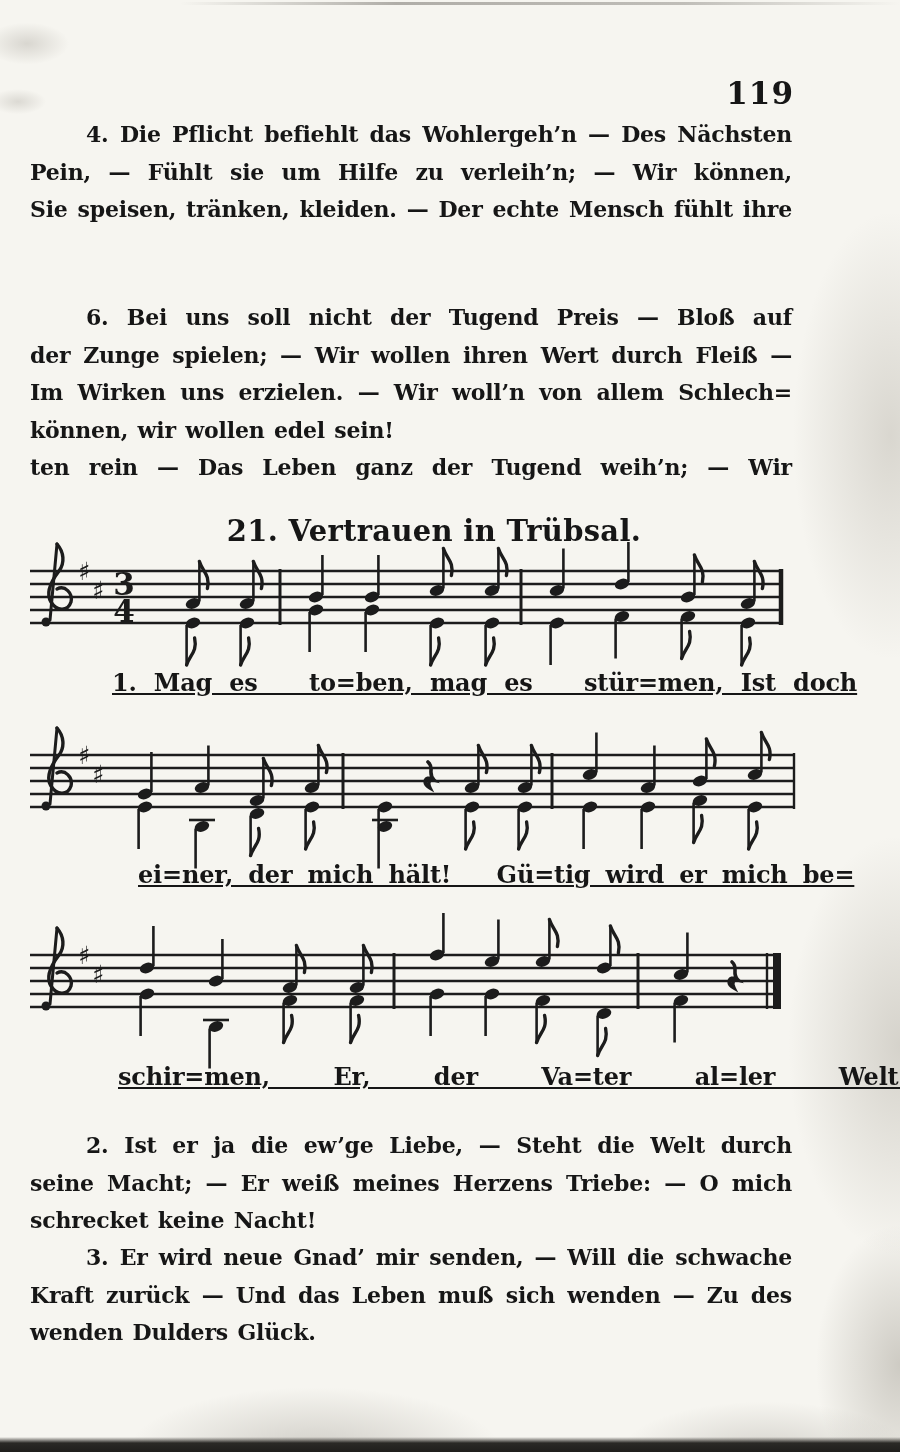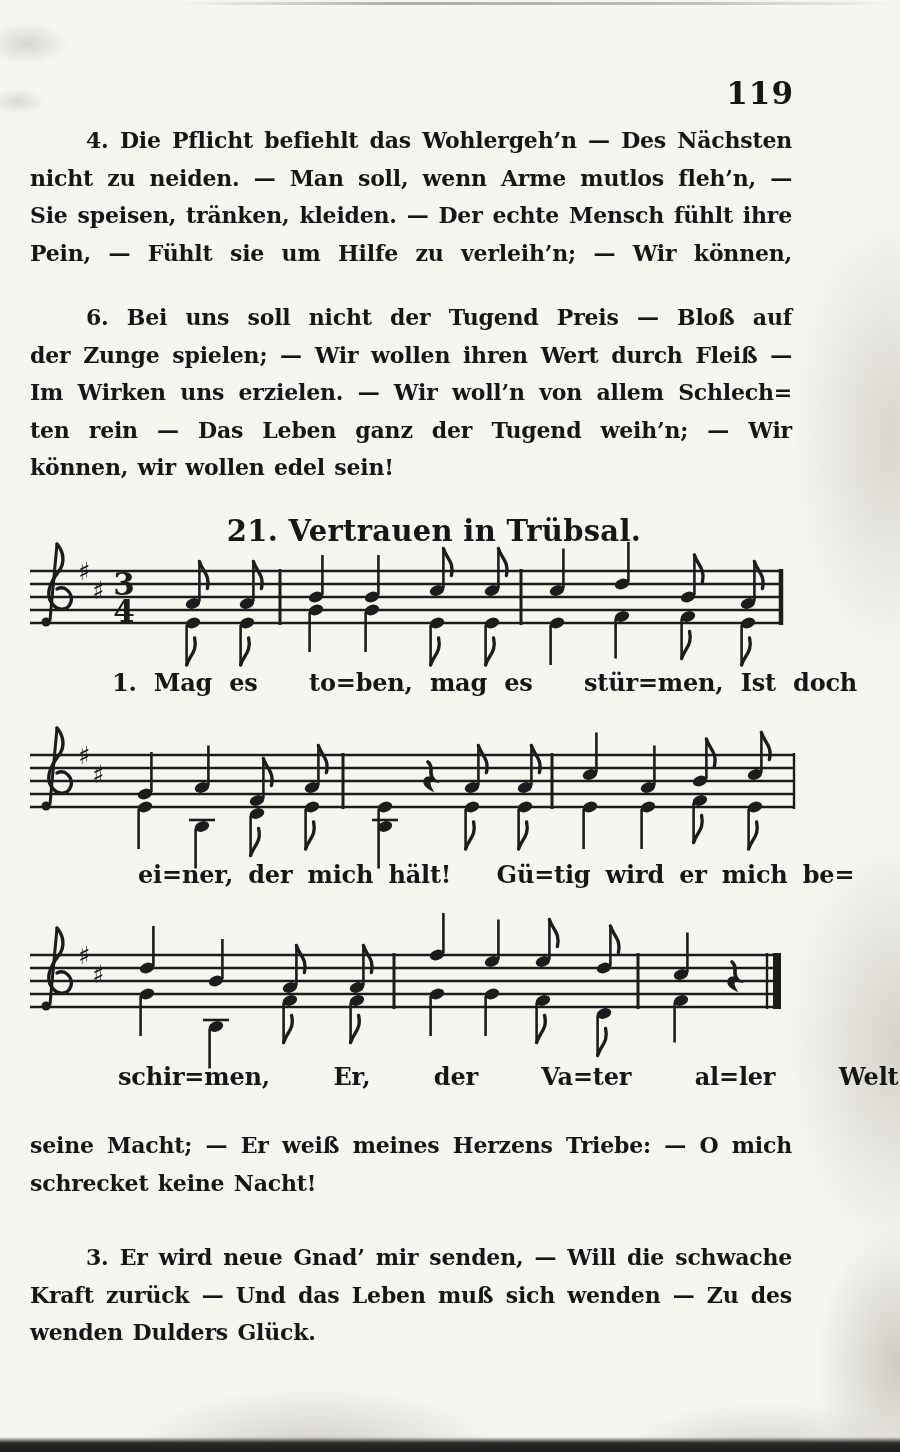--- a/index.html
+++ b/index.html
@@ -21,35 +21,35 @@
     font:700 31px/1 "DejaVu Serif", serif;letter-spacing:1px;
   }
   .para{
     position:absolute;left:30px;width:762px;
     font:700 22px/37.5px "DejaVu Serif", serif;
     letter-spacing:-0.2px;word-spacing:2px;
   }
   .para .line{white-space:nowrap;text-align:justify;text-align-last:justify;}
   .para .line.first{padding-left:56px;}
   .para .line.last{text-align-last:left;}
-  .p4{top:122px;}
+  .p4{top:116px;}
   .p5{top:299px;}
   .p2{top:1127px;}
   .p3{top:1239px;}
   .heading{
     position:absolute;top:496px;left:0;width:832px;margin:18px;
     text-align:center;font:700 29px/1.2 "DejaVu Serif", serif;letter-spacing:.3px;
   }
   .stave{position:absolute;left:0;width:900px;height:170px;}
   .s0{top:527px;}
   .s1{top:711px;}
   .s2{top:911px;}
   .lyric{
     position:absolute;white-space:pre;
-    font:700 24px/1.3 "DejaVu Serif", serif;letter-spacing:-0.2px;
+    font:700 24px/1.3 "DejaVu Serif", serif;letter-spacing:-0.2px;text-decoration:underline;
   }
   .lyr0{top:667px;left:112px;word-spacing:9px;}
   .lyr1{top:859px;left:138px;word-spacing:7px;}
   .lyr2{top:1061px;left:118px;word-spacing:13px;}
   .scan-edge{
     position:absolute;left:0;right:0;bottom:0;height:15px;
     background:linear-gradient(to top,#1f1e1c 0,#2a2926 9px,rgba(60,58,54,.55) 12px,transparent 15px);
   }
   .scan-top-line{
     position:absolute;top:2px;left:180px;width:720px;height:3px;
@@ -60,30 +60,29 @@
 <body>
 
 <div class="page">
 
   <div class="scan-top-line"></div>
 
   <div class="pageno">119</div>
 
   <div class="para p4">
       <div class="line first">4. Die Pflicht befiehlt das Wohlergeh’n — Des Nächsten</div>
-      <div class="line">nicht zu neiden. — Man soll, wenn Arme mutlos fleh’n, —</div>
+      <div class="line">Pein, — Fühlt sie um Hilfe zu verleih’n; — Wir können,</div>
       <div class="line">Sie speisen, tränken, kleiden. — Der echte Mensch fühlt ihre</div>
-      <div class="line">Pein, — Fühlt sie um Hilfe zu verleih’n; — Wir können,</div>
     </div>
   <div class="para p5">
       <div class="line first">6. Bei uns soll nicht der Tugend Preis — Bloß auf</div>
       <div class="line">der Zunge spielen; — Wir wollen ihren Wert durch Fleiß —</div>
       <div class="line">Im Wirken uns erzielen. — Wir woll’n von allem Schlech=</div>
+      <div class="line last">können, wir wollen edel sein!</div>
       <div class="line">ten rein — Das Leben ganz der Tugend weih’n; — Wir</div>
-      <div class="line last">können, wir wollen edel sein!</div>
     </div>
 
   <h2 class="heading">21. Vertrauen in Trübsal.</h2>
 
   <div class="stave s0"><svg viewBox="0 0 900 170" width="900" height="170">
         <line x1="30" y1="44" x2="783" y2="44" stroke="#1c1c1c" stroke-width="2.6"></line>
         <line x1="30" y1="57" x2="783" y2="57" stroke="#1c1c1c" stroke-width="2.6"></line>
         <line x1="30" y1="70" x2="783" y2="70" stroke="#1c1c1c" stroke-width="2.6"></line>
         <line x1="30" y1="83" x2="783" y2="83" stroke="#1c1c1c" stroke-width="2.6"></line>
         <line x1="30" y1="96" x2="783" y2="96" stroke="#1c1c1c" stroke-width="2.6"></line>
@@ -368,20 +367,21 @@
         </g>
         <g>
           <path d="M 732 51 C 739 57 731 62 738 69
           C 734 68 731 71 734 77
           C 727 73 728 67 734 67" stroke="#1c1c1c" stroke-width="3.6" fill="none" stroke-linecap="round"></path>
         </g>
       </svg></div>
   <div class="lyric lyr2">schir=men,   Er,   der   Va=ter   al=ler   Welt.</div>
 
   <div class="para p2">
+      <div class="line first">2. Ist er ja die ew’ge Liebe, — Steht die Welt durch</div>
       <div class="line">seine Macht; — Er weiß meines Herzens Triebe: — O mich</div>
       <div class="line last">schrecket keine Nacht!</div>
     </div>
   <div class="para p3">
       <div class="line first">3. Er wird neue Gnad’ mir senden, — Will die schwache</div>
       <div class="line">Kraft zurück — Und das Leben muß sich wenden — Zu des</div>
       <div class="line last">wenden Dulders Glück.</div>
     </div>
 
   <div class="scan-edge"></div>

